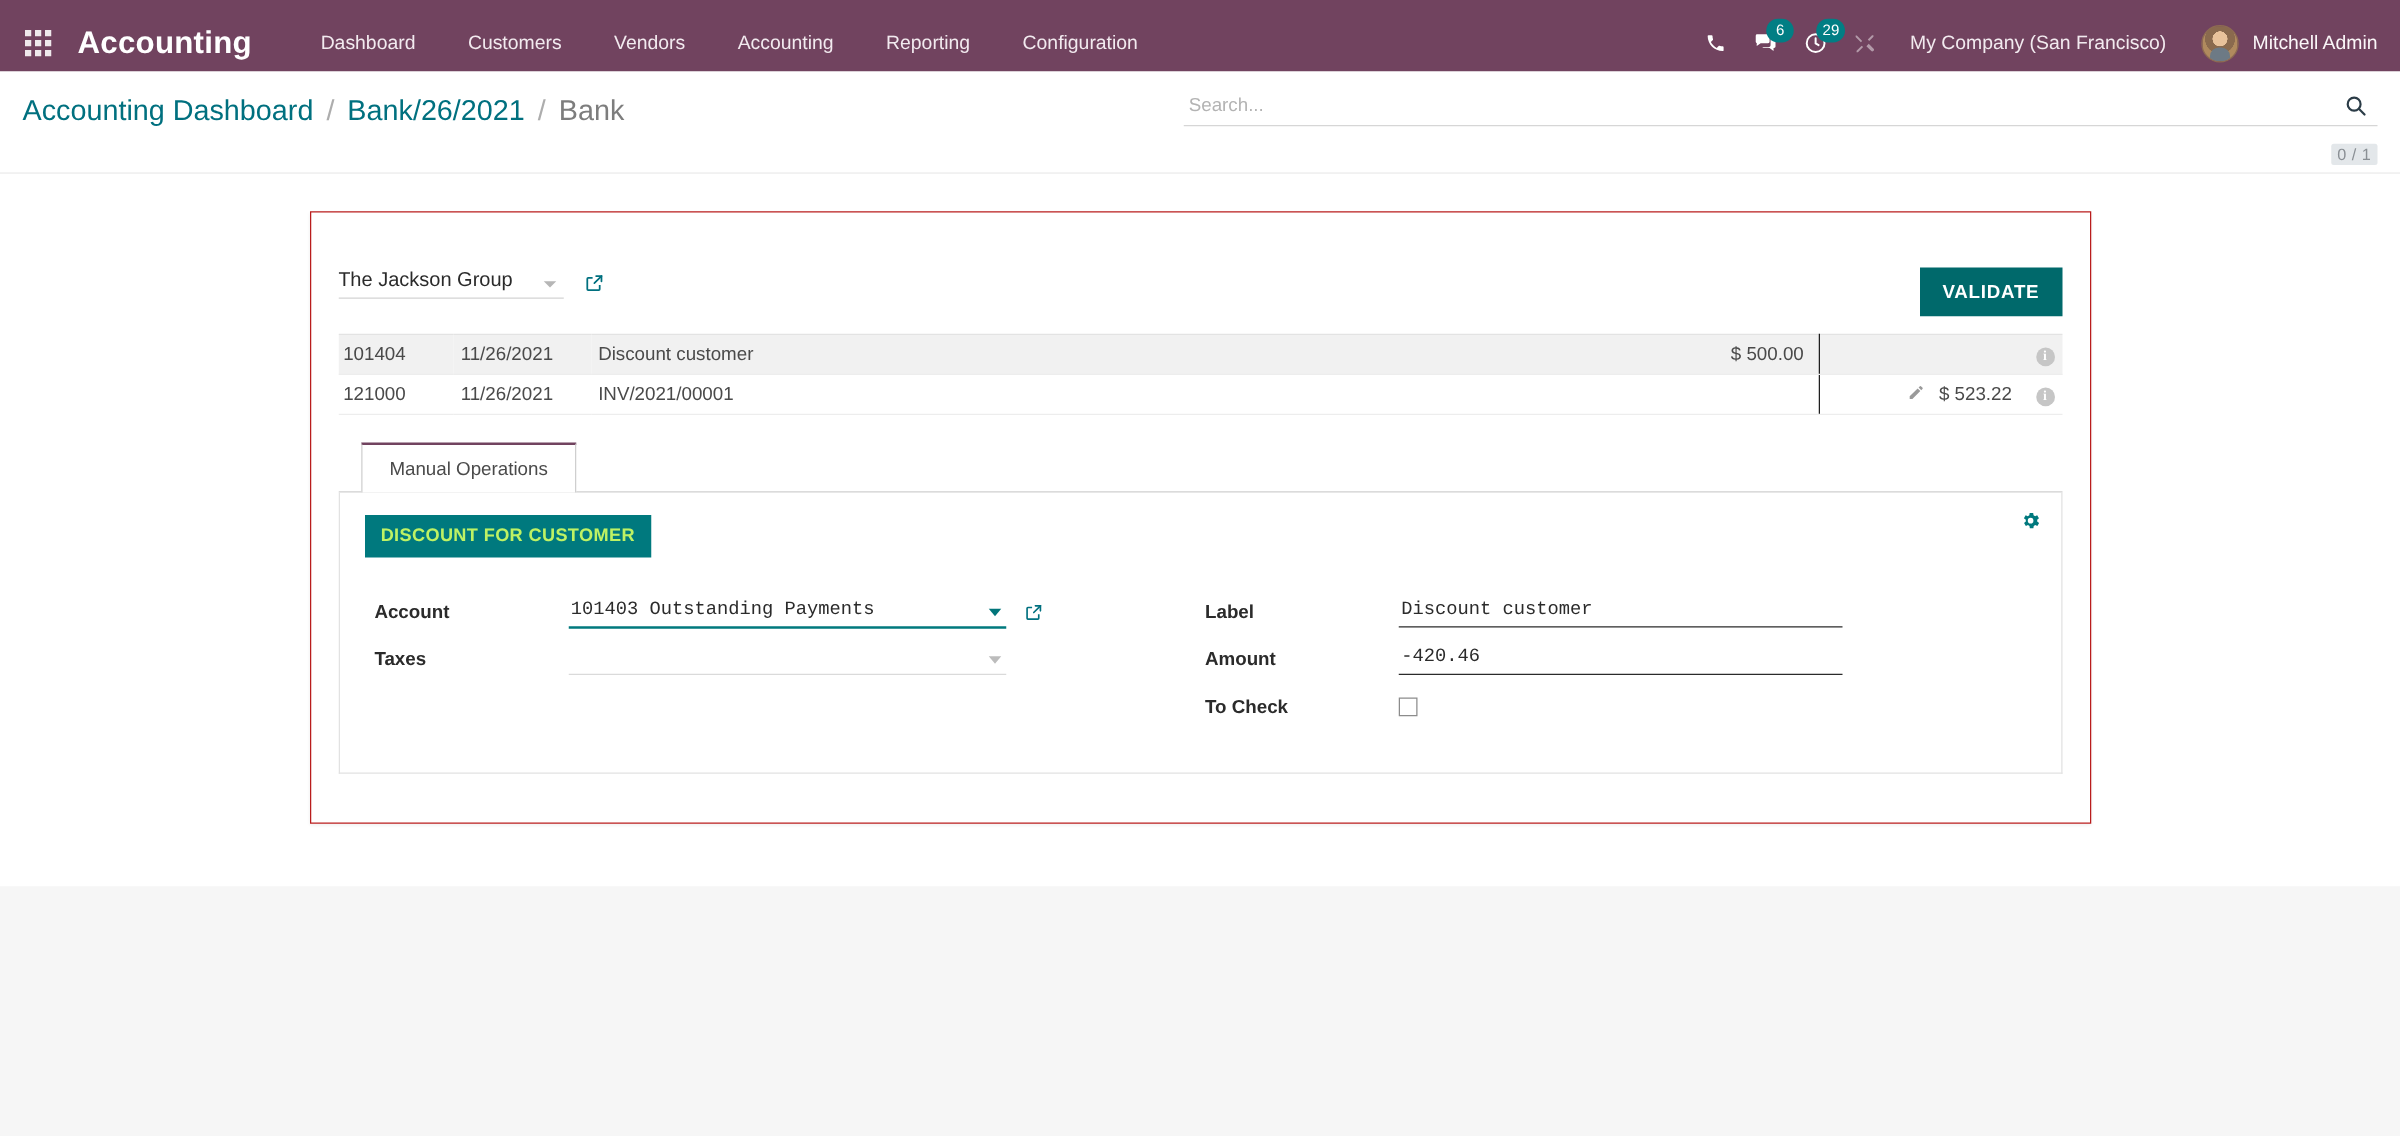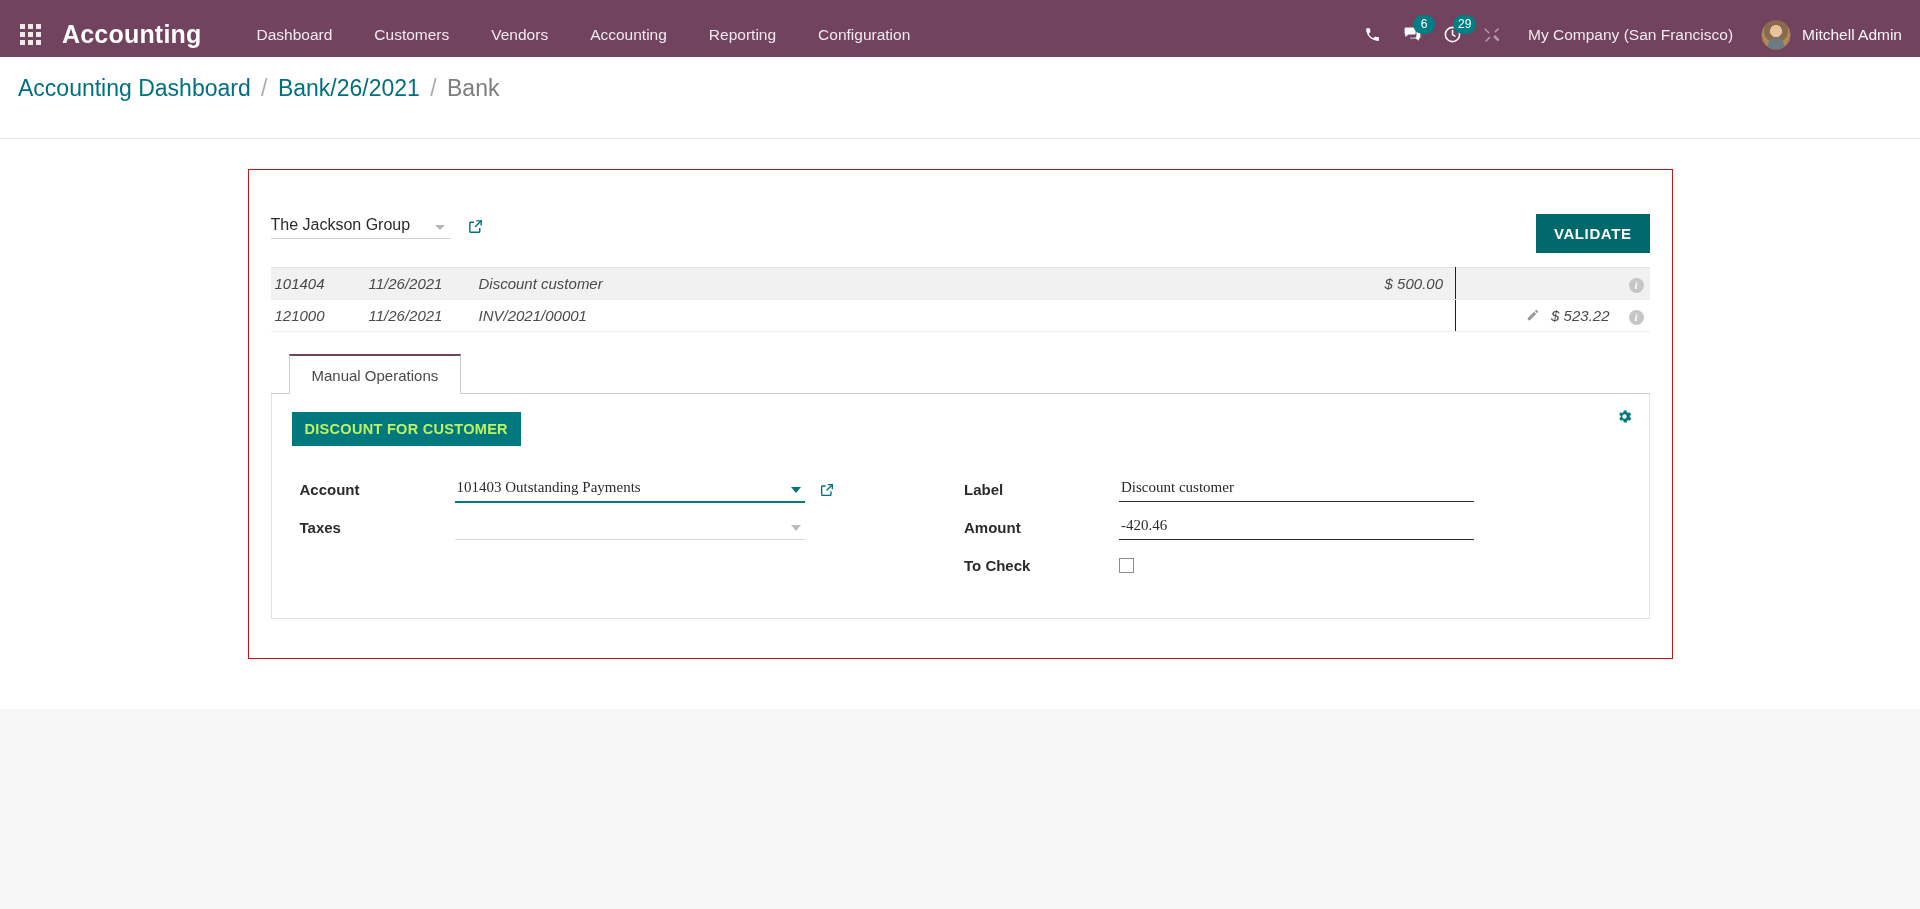--- a/index.html
+++ b/index.html
@@ -224,21 +224,21 @@
     border: 0;
     font-size: 15px;
     font-weight: bold;
     letter-spacing: .6px;
     padding: 11px 18px;
     cursor: pointer;
     font-family: "Liberation Sans", sans-serif;
   }
 
   
-  .lines { width: 100%; border-collapse: collapse; table-layout: fixed; font-style: italic; }
+  .lines { width: 100%; border-collapse: collapse; table-layout: fixed; }
   .lines tr { height: 32px; }
   .lines tr.selected { background: #f1f1f1; }
   .lines td {
     font-size: 15px;
     color: #4a4a4a;
     padding: 0 6px;
     border-bottom: 1px solid #ededed;
     vertical-align: middle;
   }
   .lines tr:first-child td { border-top: 1px solid #e3e3e3; }
@@ -333,21 +333,21 @@
     font-weight: bold;
     padding-top: 5px;
     flex: none;
   }
   .fval { display: flex; align-items: center; flex: 1; }
   .ftext {
     border: 0;
     outline: none;
     font-size: 15px;
     color: #2b2b2b;
-    font-family: Liberation Serif, serif;
+    font-family: Liberation Mono, monospace;
     background: transparent;
     padding: 3px 2px 5px 2px;
     width: 100%;
   }
   .underline-dark { border-bottom: 1px solid #2b2b2b; }
   .underline-teal { border-bottom: 2px solid #00797e; }
   .underline-grey { border-bottom: 1px solid #dadada; }
   .m2o { position: relative; width: 350px; }
   .m2o .caret2 {
     position: absolute; right: 4px; top: 11px;
@@ -442,20 +442,32 @@
 <div class="control-panel">
 
   <div class="breadcrumb">
     <span class="bc-link">Accounting Dashboard</span>
     <span class="bc-sep">/</span>
     <span class="bc-link">Bank/26/2021</span>
     <span class="bc-sep">/</span>
     <span class="bc-active">Bank</span>
   </div>
 
+  <div class="cp-right">
+    <div class="searchview">
+      <input class="search-input" type="text" placeholder="Search..." style="">
+      <button class="search-btn">
+        <svg width="19" height="19" viewBox="0 0 24 24" fill="none" stroke="#2b3c47" stroke-width="2.2">
+          <circle cx="10.5" cy="10.5" r="6.5"></circle>
+          <path d="M15.5 15.5 21 21" stroke-linecap="round"></path>
+        </svg>
+      </button>
+    </div>
+    <div class="pager">0 / 1</div>
+  </div>
 </div>
 
 <div class="main-area">
  <div class="sheet-wrap">
   <div class="sheet">
 
     <div class="sheet-head">
       <div class="partner-field">
         <div class="partner-wrap">
           <select class="partner-select">

